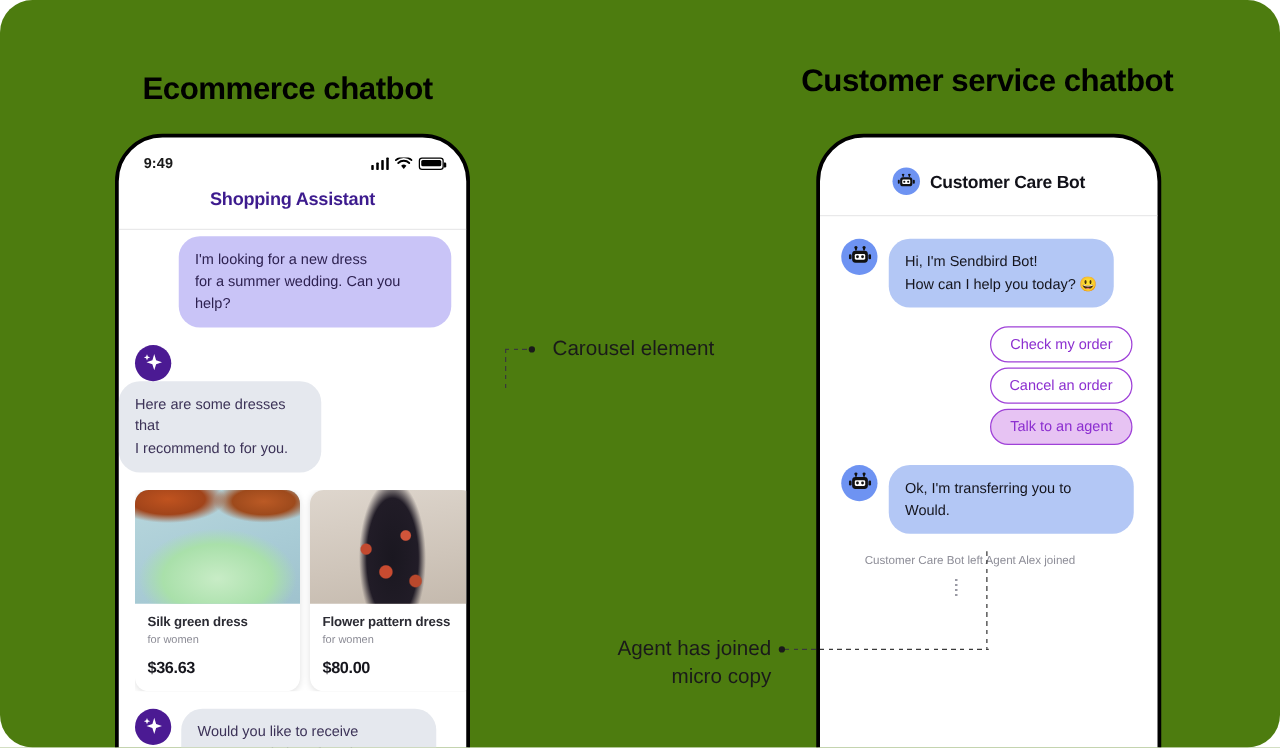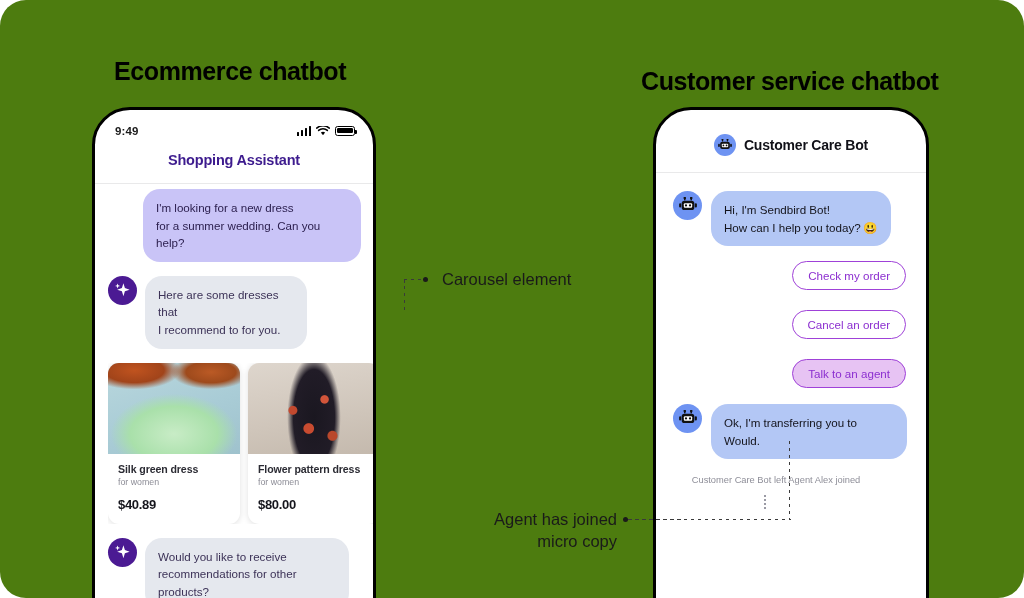--- a/index.html
+++ b/index.html
@@ -20,21 +20,21 @@
   
   .heading {
     position: absolute;
     font-size: 25px;
     font-weight: bold;
     letter-spacing: -0.4px;
     color: #000000;
     white-space: nowrap;
   }
   #heading-left  { left: 114px; top: 57px; }
-  #heading-right { left: 641px; top: 67px; }
+  #heading-right { left: 641px; top: 51px; }
 
   
   .phone {
     position: absolute;
     background: #ffffff;
     border: 3.5px solid #000000;
     border-top-left-radius: 38px;
     border-top-right-radius: 38px;
     overflow: hidden;
   }
@@ -154,21 +154,21 @@
     display: flex; align-items: center; justify-content: center;
     padding: 24px 0 16px;
     border-bottom: 1px solid #e9e9ea;
   }
   .rheader .rtitle { font-size: 14px; font-weight: bold; color: #111118; letter-spacing: -0.2px; }
 
   .bubble.bot-r {
     background: #b3c7f5; color: #14141c;
     padding: 10px 13px; max-width: 196px;
   }
-  .qr-wrap { margin: 15px 20px 0 0; display: flex; flex-direction: column; align-items: flex-end; gap: 20px; }
+  .qr-wrap { margin: 15px 20px 0 0; display: flex; flex-direction: column; align-items: flex-end; gap: 4px; }
   .qr {
     border: 1.3px solid #9f41d8; background: #ffffff;
     color: #8c2fd0; border-radius: 16px;
     padding: 7px 15px; font-size: 11.6px; white-space: nowrap;
   }
   .qr.sel { background: #e7c3f3; }
 
   .microcopy {
     margin: 14px 0 0 0; text-align: center;
     font-size: 9.3px; color: #8e8e98; line-height: 1.62;
@@ -241,38 +241,38 @@
 
     <div class="app-title">Shopping Assistant</div>
 
     <div class="chat">
 
       <div class="row right">
         <div class="bubble user-l">I'm looking for a new dress
 for a summer wedding. Can you help?</div>
       </div>
 
-      <div class="row" style="margin-top:14px;">
+      <div class="row" style="margin-top:14px;flex-direction:column;">
         <div class="avatar-spark">
           <svg width="29" height="29" viewBox="0 0 29 29">
             <path d="M15.4 7.2 L16.9 12.1 L21.6 13.7 L16.9 15.3 L15.4 20.2 L13.9 15.3 L9.2 13.7 L13.9 12.1 Z" fill="#ffffff"></path>
             <path d="M9.6 7.4 L10.3 9.2 L12.1 9.9 L10.3 10.6 L9.6 12.4 L8.9 10.6 L7.1 9.9 L8.9 9.2 Z" fill="#ffffff"></path>
           </svg>
         </div>
         <div class="bubble bot-l">Here are some dresses that
 I recommend to for you.</div>
       </div>
 
       <div class="carousel">
         <div class="card">
           <div class="photo ph1"></div>
           <div class="meta">
             <div class="pname">Silk green dress</div>
             <div class="psub">for women</div>
-            <div class="pprice">$40.89</div>
+            <div class="pprice">$36.63</div>
           </div>
         </div>
         <div class="card">
           <div class="photo ph2"></div>
           <div class="meta">
             <div class="pname">Flower pattern dress</div>
             <div class="psub">for women</div>
             <div class="pprice">$80.00</div>
           </div>
         </div>

